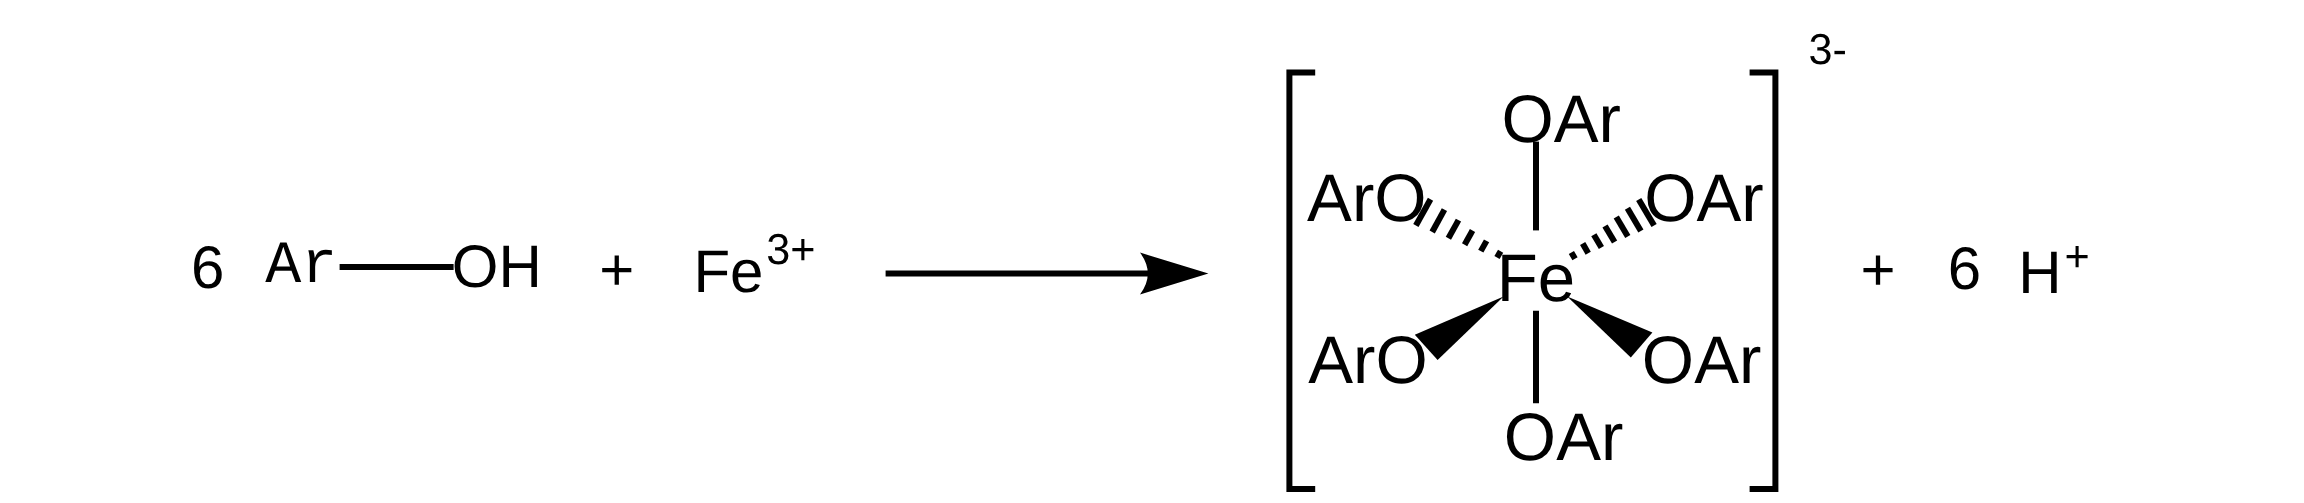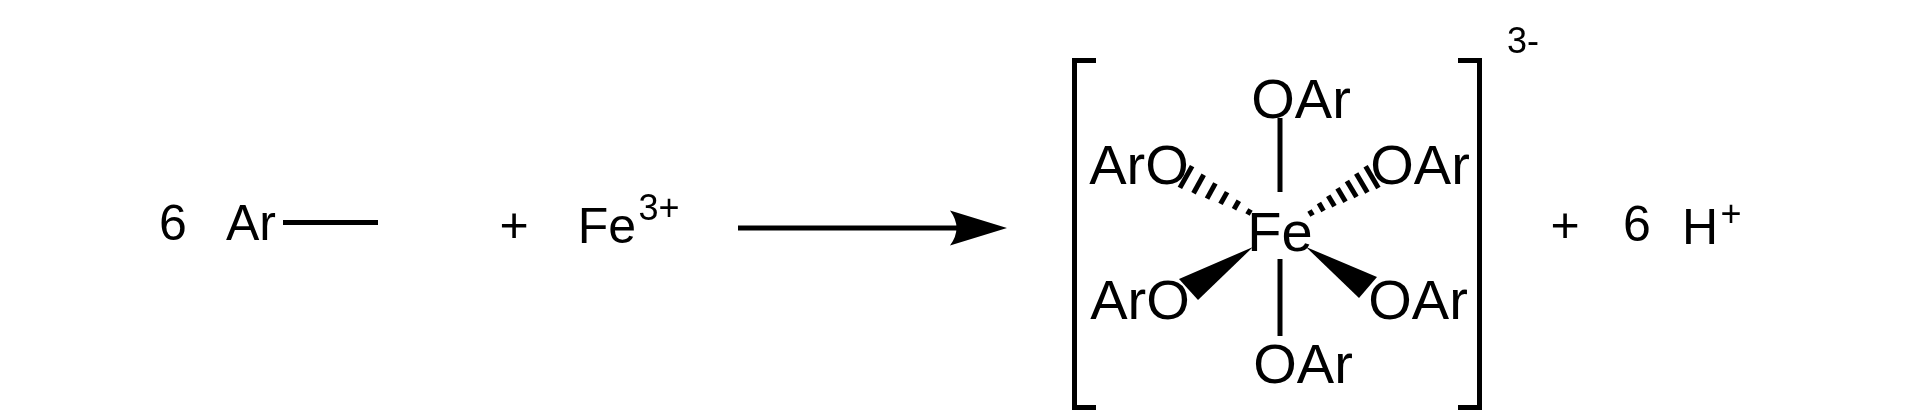--- a/index.html
+++ b/index.html
@@ -67,21 +67,22 @@
       <line x1="1356.5" y1="197.1" x2="1346.9" y2="180.9"></line>
       <line x1="1367.4" y1="192.5" x2="1356.2" y2="173.5"></line>
       <line x1="1378.4" y1="187.9" x2="1365.6" y2="166.2"></line>
     </g>
 
     <polygon points="1253,247 1179,279 1198,300" fill="#000"></polygon>
     <polygon points="1306,247 1377,277 1359,298" fill="#000"></polygon>
   </svg>
 
   <span class="lbl f-main" style="left:173px; top:223px;">6</span>
-  <span class="lbl f-main" style="left:251px; top:223px;">Ar</span>
+  <span class="lbl f-main" style="left:251px; top:223px;font-family:Liberation Mono, monospace;">Ar</span>
+  <span class="lbl f-main" style="left:414px; top:222px;">OH</span>
   <span class="lbl f-main" style="left:514px; top:225px;">+</span>
   <span class="lbl f-main" style="left:607px; top:226px;">Fe</span>
   <span class="lbl f-sup" style="left:659px; top:208px;">3+</span>
 
   <span class="lbl f-lig" style="left:1301px; top:99px;">OAr</span>
   <span class="lbl f-lig" style="left:1139px; top:165px;">ArO</span>
   <span class="lbl f-lig" style="left:1420px; top:165px;">OAr</span>
   <span class="lbl f-lig" style="left:1280px; top:232px;">Fe</span>
   <span class="lbl f-lig" style="left:1140px; top:300px;">ArO</span>
   <span class="lbl f-lig" style="left:1418px; top:300px;">OAr</span>

